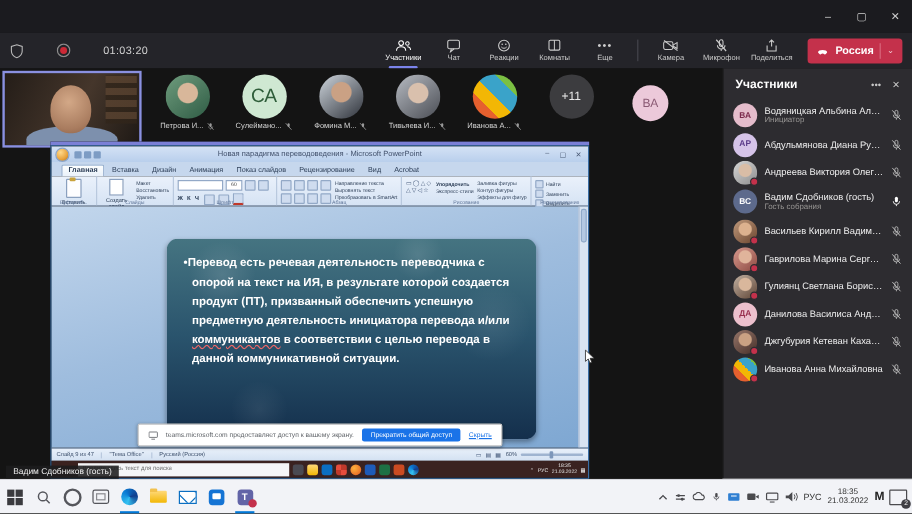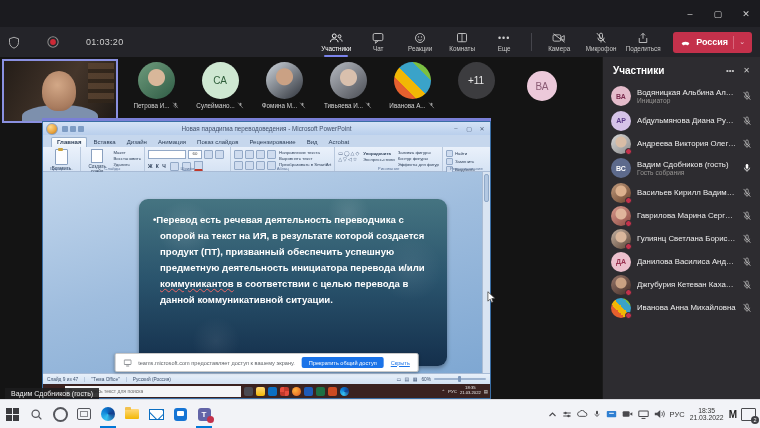--- a/index.html
+++ b/index.html
@@ -31,21 +31,21 @@
   .video-thumb{position:absolute;left:2px;top:2px;width:112px;height:60px;border:2px solid #8a90e0;background:linear-gradient(115deg,#241d18,#45362b 55%,#1e1915);overflow:hidden;}
   .vt-face{position:absolute;left:38px;top:10px;width:34px;height:40px;border-radius:50% 50% 45% 45%;background:radial-gradient(circle at 45% 35%,#d3a887,#a97c5f 70%,#8a6048);}
   .vt-shirt{position:absolute;left:18px;top:44px;width:76px;height:22px;border-radius:50% 50% 0 0;background:#7d90ad;}
   .vt-shelf{position:absolute;right:2px;top:2px;width:26px;height:40px;background:repeating-linear-gradient(180deg,#5a4330 0 6px,#31251a 6px 10px);opacity:.8;}
   
   .strip{position:absolute;left:128px;top:5px;display:flex;gap:8px;}
   .strip-item{width:56px;display:flex;flex-direction:column;align-items:center;}
   .s-circle{width:37px;height:37px;border-radius:50%;flex:0 0 auto;}
   .s-label{margin-top:3px;display:flex;align-items:center;gap:2px;font-size:6.3px;color:#d4d4d4;white-space:nowrap;}
   .ph-petrova{background:radial-gradient(circle at 50% 42%,#d8b79a 0 8px,transparent 9px),linear-gradient(140deg,#6f9c7d,#2f5c45);}
-  .in-ca{background:#cfe8d2;display:flex;align-items:center;justify-content:center;font-size:10px;color:#2f5e3a;}
+  .in-ca{background:#cfe8d2;display:flex;align-items:center;justify-content:center;font-size:16px;color:#2f5e3a;}
   .ph-fomina{background:radial-gradient(circle at 50% 40%,#caa184 0 8px,transparent 9px),linear-gradient(140deg,#cfd6dd,#2e323a);}
   .ph-tivyaeva{background:radial-gradient(circle at 50% 42%,#d9c0ad 0 8px,transparent 9px),linear-gradient(140deg,#b7bbc2,#4a4d54);}
   .ph-ivanova{background:linear-gradient(45deg,#e6602e 0 30%,#f2b705 30% 50%,#3aa3c9 50% 75%,#7bc043 75%);}
   .ov-15{background:#3c3c3f;display:flex;align-items:center;justify-content:center;font-size:10px;color:#e8e8e8;}
   .corner-av{position:absolute;left:527px;top:14px;width:30px;height:30px;border-radius:50%;background:#ecc9da;display:flex;align-items:center;justify-content:center;font-size:10px;color:#8a5a74;}
   
   .share-region{position:absolute;left:42px;top:61px;width:449px;bottom:0;border-top:3px solid #7a7fd6;background:#000;display:flex;flex-direction:column;}
   .ppt{flex:1;display:flex;flex-direction:column;border:1px solid #3a6ea5;min-height:0;}
   .ppt-titlebar{height:13px;background:linear-gradient(#cfdff3,#b7cdе9,#c2d5ee);background:linear-gradient(#d4e2f5,#b9cfec);display:flex;align-items:center;position:relative;padding:0 3px;flex:0 0 auto;}
   .orb{width:10px;height:10px;border-radius:50%;background:radial-gradient(circle at 35% 30%,#ffd98a,#e8a33d 60%,#b06d14);border:1px solid #8aa4c8;}

